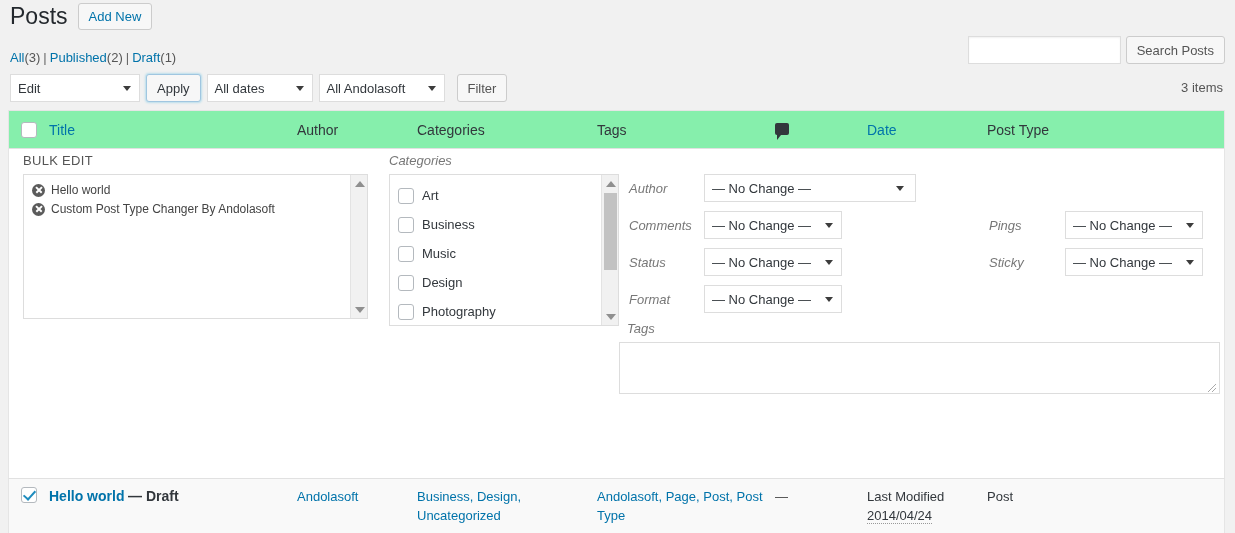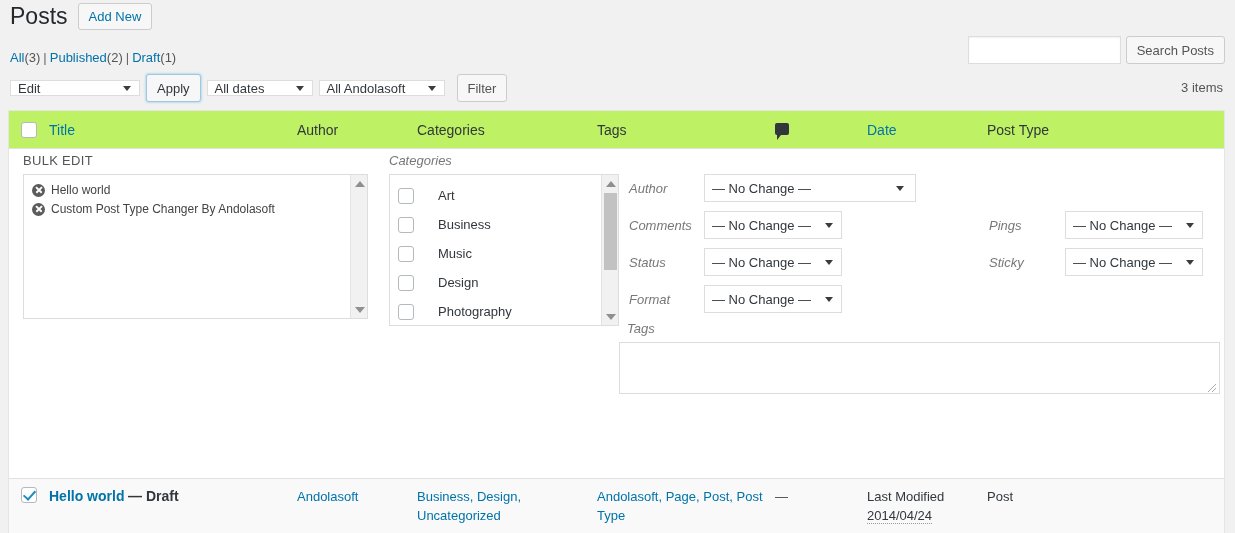--- a/index.html
+++ b/index.html
@@ -57,21 +57,21 @@
   #search-btn { height: 28px; }
 
   
   #tablenav {
     position: absolute; left: 10px; top: 74px;
     display: flex; align-items: center; gap: 6px;
   }
   .select-box {
     position: relative; display: inline-flex; align-items: center;
     background: #fff; border: 1px solid #ddd; border-radius: 0;
-    height: 16px; padding: 0 26px 0 7px;
+    height: 28px; padding: 0 26px 0 7px;
     font-size: 13px; color: #32373c; cursor: pointer;
     font-family: "Liberation Sans", sans-serif;
     white-space: nowrap;
   }
   .select-box .arrow {
     position: absolute; right: 8px; top: 50%;
     width: 0; height: 0; margin-top: -2px;
     border-left: 4px solid transparent;
     border-right: 4px solid transparent;
     border-top: 5px solid #3c3c3c;
@@ -95,21 +95,21 @@
   #posts-table {
     position: absolute; left: 8px; top: 110px;
     width: 1217px;
     background: #fff;
     border: 1px solid #e5e5e5;
     border-bottom: none;
   }
   #table-header {
     height: 38px; display: flex; align-items: center;
     border-bottom: 1px solid #e1e1e1;
-    background: #bef264;
+    background: #86efac;
   }
   .cb-cell { width: 40px; padding-left: 12px; display: flex; align-items: center; }
   .chk {
     width: 16px; height: 16px; border: 1px solid #b4b9be;
     background: #fff; border-radius: 3px; display: inline-block;
     position: relative; cursor: pointer;
   }
   .chk.checked::after {
     content: ""; position: absolute;
     left: 4px; top: 0px; width: 5px; height: 10px;
@@ -204,21 +204,21 @@
     position: absolute; left: 380px; top: 4px;
     font-size: 13px; font-style: italic; color: #777;
   }
   #cat-box {
     position: absolute; left: 380px; top: 25px;
     width: 230px; height: 152px;
     border: 1px solid #ddd; background: #fff; overflow: hidden;
   }
   #cat-list { padding: 6px 8px; }
   .cat-item {
-    display: flex; align-items: center; gap: 24px;
+    display: flex; align-items: center; gap: 8px;
     height: 29px; font-size: 13px; color: #32373c;
   }
 
   
   .field-row {
     position: absolute; display: flex; align-items: center;
   }
   .field-label {
     font-size: 13px; font-style: italic; color: #777;
     width: 75px; flex: none;

